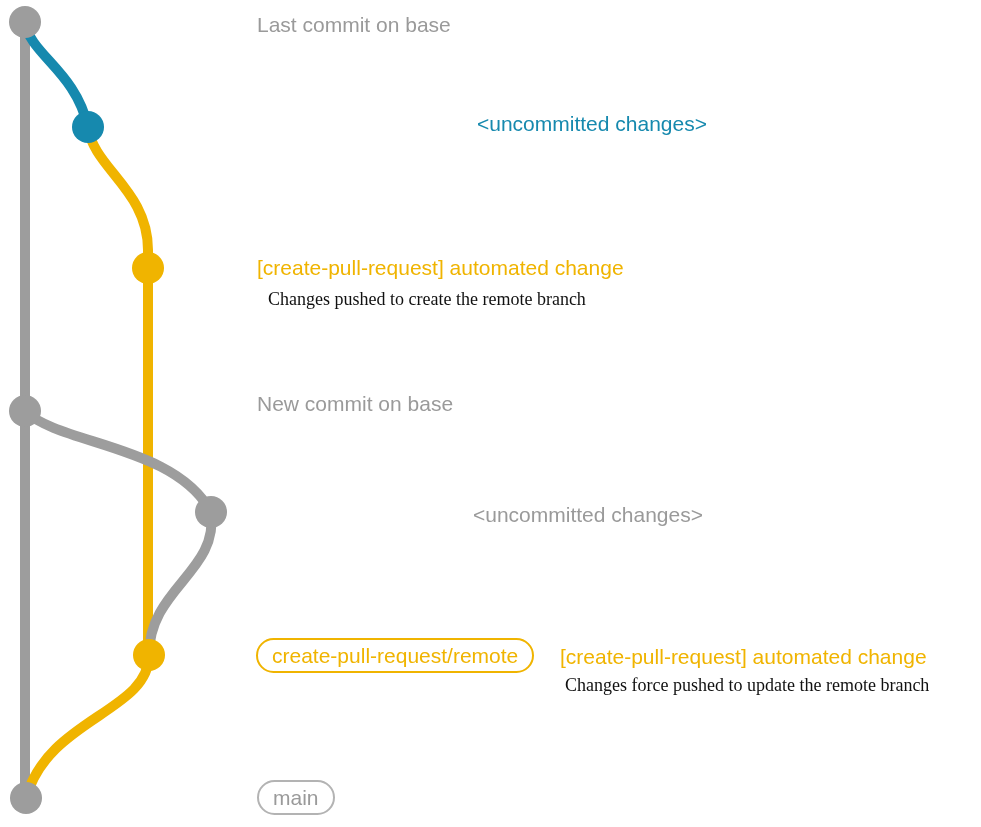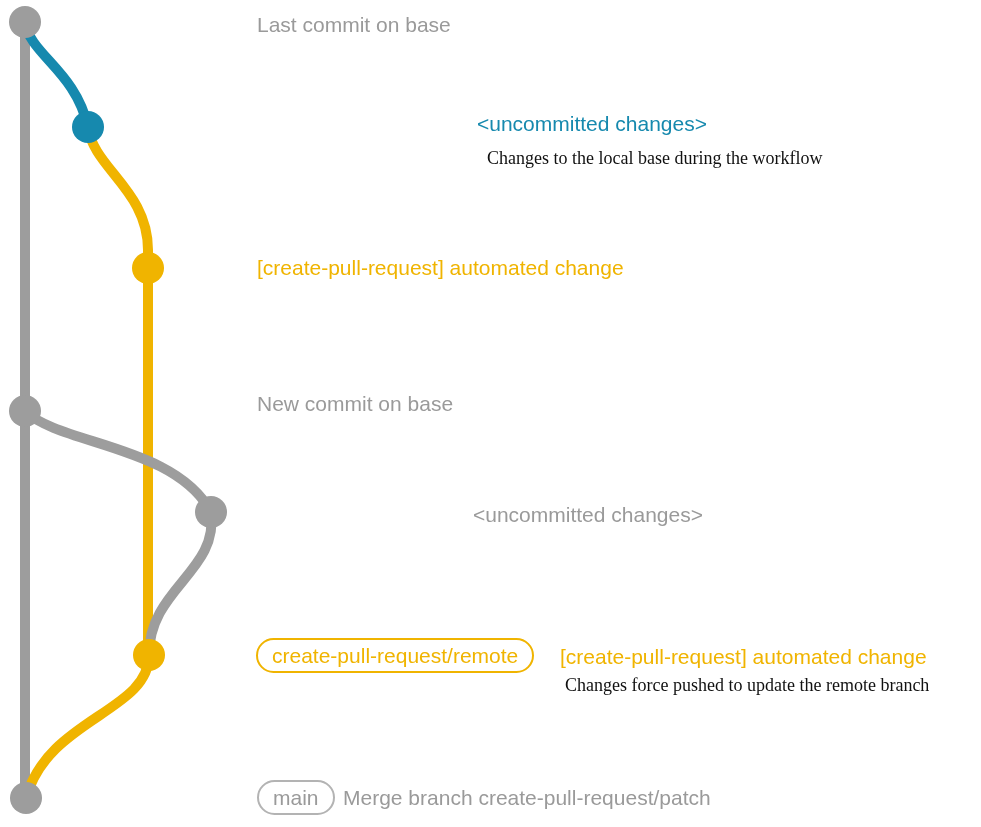--- a/index.html
+++ b/index.html
@@ -48,28 +48,27 @@
     <circle cx="148" cy="268" r="16" fill="#f0b400"></circle>
     <circle cx="25" cy="411" r="16" fill="#9d9d9d"></circle>
     <circle cx="211" cy="512" r="16" fill="#9d9d9d"></circle>
     <circle cx="149" cy="655" r="16" fill="#f0b400"></circle>
     <circle cx="26" cy="798" r="16" fill="#9d9d9d"></circle>
   </svg>
 
   <div class="abs sans gray" style="left:257px;top:13px;">Last commit on base</div>
 
   <div class="abs sans blue" style="left:477px;top:112px;">&lt;uncommitted changes&gt;</div>
-  <div class="abs serif" style="left:487px;top:148px;">Changes to the local base during the workflow</div>
 
   <div class="abs sans yellow" style="left:257px;top:256px;">[create-pull-request] automated change</div>
+  <div class="abs serif" style="left:268px;top:289px;">Changes pushed to create the remote branch</div>
 
   <div class="abs sans gray" style="left:257px;top:392px;">New commit on base</div>
 
   <div class="abs sans gray" style="left:473px;top:503px;">&lt;uncommitted changes&gt;</div>
 
   <div class="abs pill yellow" style="left:256px;top:638px;">create-pull-request/remote</div>
   <div class="abs sans yellow" style="left:560px;top:645px;">[create-pull-request] automated change</div>
   <div class="abs serif" style="left:565px;top:675px;">Changes force pushed to update the remote branch</div>
 
   <div class="abs pill gray" style="left:257px;top:780px;">main</div>
-  <div class="abs sans gray" style="left:343px;top:786px;">Merge branch create-pull-request/patch</div>
 
 </div>
 
 </body></html>

